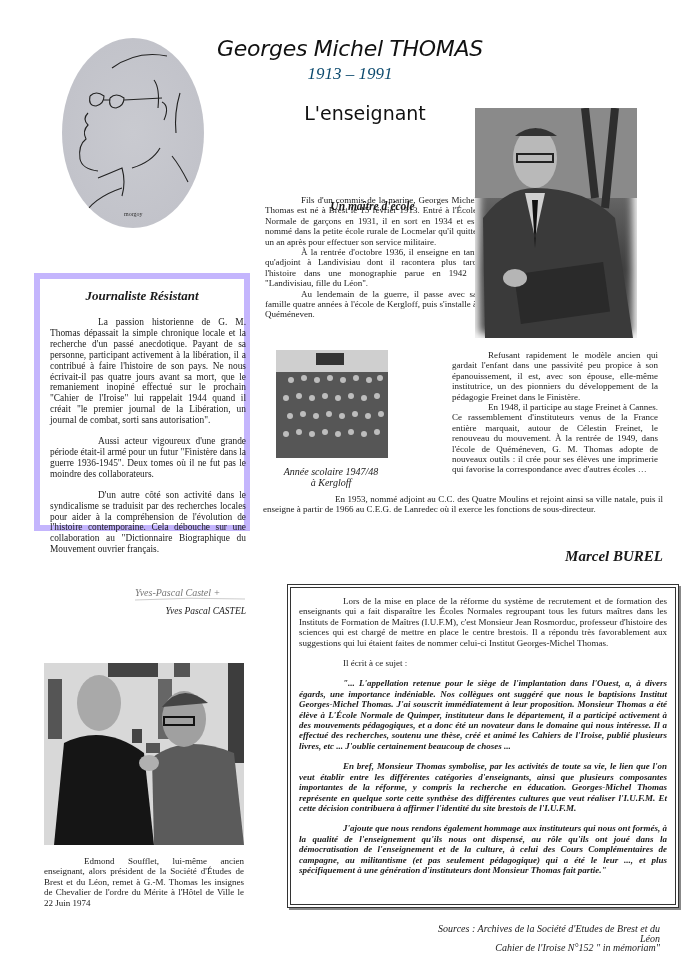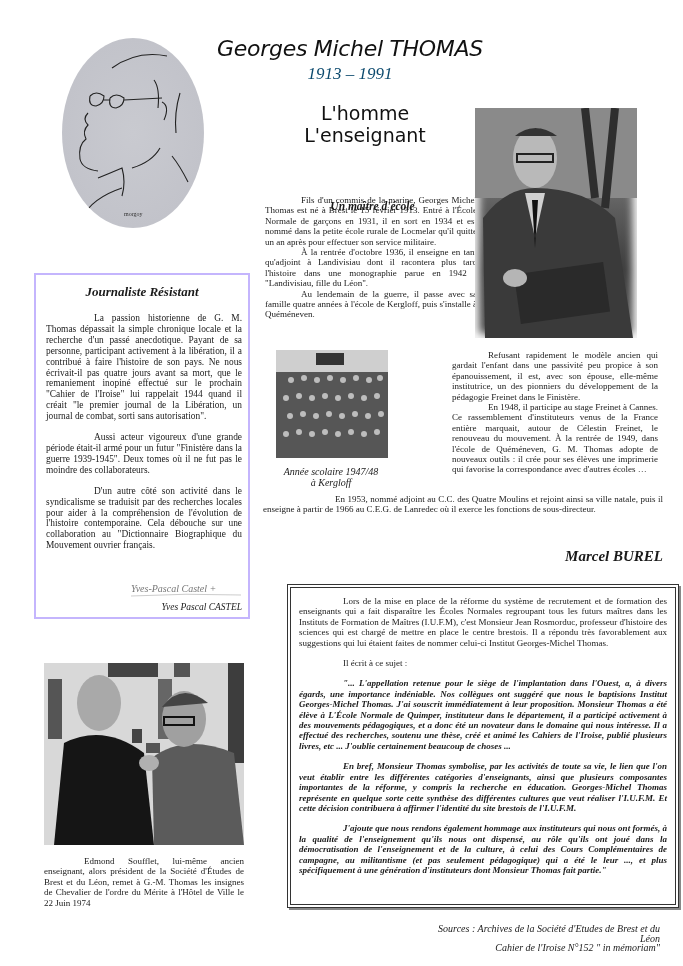--- a/index.html
+++ b/index.html
@@ -38,21 +38,21 @@
   #ceremony-photo { left: 44px; top: 663px; width: 200px; height: 182px;
     background: #2a2a2a; }
 
   #class-caption { left: 270px; top: 466px; width: 122px; text-align: center; font-style: italic; font-size: 10px; line-height: 11px; }
 
   #freinet-text { left: 452px; top: 350px; width: 206px; }
   #retraite-text { left: 263px; top: 494px; width: 400px; }
   #signature-burel { left: 480px; top: 548px; width: 183px; text-align: right; font-weight: bold; font-style: italic; font-size: 15px; }
 
   
-  #journaliste-box { left: 34px; top: 273px; width: 216px; height: 346px; border: 2px solid #c4b5fd; box-sizing: border-box; }
+  #journaliste-box { left: 34px; top: 273px; width: 216px; height: 258px; border: 6px solid #c4b5fd; box-sizing: border-box; }
   #journaliste-title { left: 0; top: 9px; width: 100%; text-align: center; font-weight: bold; font-style: italic; font-size: 13px; }
   #journaliste-text { left: 10px; top: 38px; width: 196px; font-size: 9.4px; line-height: 10.9px; }
   #journaliste-text .para { margin-bottom: 10px; }
   #castel-signature { left: 95px; top: 306px; width: 110px; height: 16px; }
   #castel-name { left: 60px; top: 327px; width: 146px; text-align: right; font-style: italic; font-size: 9.5px; }
 
   
   #iufm-box { left: 287px; top: 584px; width: 392px; height: 324px; border: 4px double #333; box-sizing: border-box; box-shadow: 2px 2px 0 #888; }
   #iufm-text { left: 8px; top: 8px; width: 368px; }
   #iufm-text .para { margin-bottom: 10px; }
@@ -81,21 +81,20 @@
       <path d="M118 55 q-6 20 -4 40"></path>
       <path d="M110 118 q8 10 16 26"></path>
     </g>
     <text x="62" y="178" font-size="6" fill="#333">morgoy</text>
   </svg>
 </div>
 
 <div id="title" class="abs">Georges Michel THOMAS</div>
 <div id="dates" class="abs">1913 – 1991</div>
 <div id="subtitle" class="abs">
-  <div>L'homme</div>
   <div>L'enseignant</div>
 </div>
 
 <div id="ecole-heading" class="abs">Un maître d'école</div>
 <div id="ecole-text" class="abs body-text">
   <p class="indent">Fils d'un commis de la marine, Georges Michel Thomas est né à Brest le 15 février 1913. Entré à l'École Normale de garçons en 1931, il en sort en 1934 et est nommé dans la petite école rurale de Locmelar qu'il quitte un an après pour effectuer son service militaire.</p>
   <p class="indent">À la rentrée d'octobre 1936, il enseigne en tant qu'adjoint à Landivisiau dont il racontera plus tard l'histoire dans une monographie parue en 1942 : "Landivisiau, fille du Léon".</p>
   <p class="indent">Au lendemain de la guerre, il passe avec sa famille quatre années à l'école de Kergloff, puis s'installe à Quéméneven.</p>
 </div>
 
@@ -167,21 +166,21 @@
 
 <div id="retraite-text" class="abs body-text">
   <p class="indent" style="text-indent:72px">En 1953, nommé adjoint au C.C. des Quatre Moulins et rejoint ainsi sa ville natale, puis il enseigne à partir de 1966 au C.E.G. de Lanredec où il exerce les fonctions de sous-directeur.</p>
 </div>
 <div id="signature-burel" class="abs">Marcel BUREL</div>
 
 <div id="journaliste-box" class="abs">
   <div id="journaliste-title" class="abs">Journaliste Résistant</div>
   <div id="journaliste-text" class="abs body-text">
     <p class="indent para" style="text-indent:48px">La passion historienne de G. M. Thomas dépassait la simple chronique locale et la recherche d'un passé anecdotique. Payant de sa personne, participant activement à la libération, il a contribué à faire l'histoire de son pays. Ne nous écrivait-il pas quatre jours avant sa mort, que le remaniement inopiné effectué sur le prochain "Cahier de l'Iroise" lui rappelait 1944 quand il créait "le premier journal de la Libération, un journal de combat, sorti sans autorisation".</p>
-    <p class="indent para" style="text-indent:48px">Aussi acteur vigoureux d'une grande période était-il armé pour un futur "Finistère dans la guerre 1939-1945". Deux tomes où il ne fut pas le moindre des collaborateurs.</p>
+    <p class="indent para" style="text-indent:48px">Aussi acteur vigoureux d'une grande période était-il armé pour un futur "Finistère dans la guerre 1936-1945". Deux tomes où il ne fut pas le moindre des collaborateurs.</p>
     <p class="indent" style="text-indent:48px">D'un autre côté son activité dans le syndicalisme se traduisit par des recherches locales pour aider à la compréhension de l'évolution de l'histoire contemporaine. Cela débouche sur une collaboration au "Dictionnaire Biographique du Mouvement ouvrier français.</p>
   </div>
   <svg id="castel-signature" class="abs" viewBox="0 0 110 16">
     <text x="0" y="11" font-size="10" font-style="italic" fill="#777" font-family="Liberation Serif, serif">Yves-Pascal Castel +</text>
     <path d="M0 15 Q55 12 110 14" stroke="#aaa" stroke-width="0.6" fill="none"></path>
   </svg>
   <div id="castel-name" class="abs">Yves Pascal CASTEL</div>
 </div>
 
 <div id="ceremony-photo" class="abs photo">

